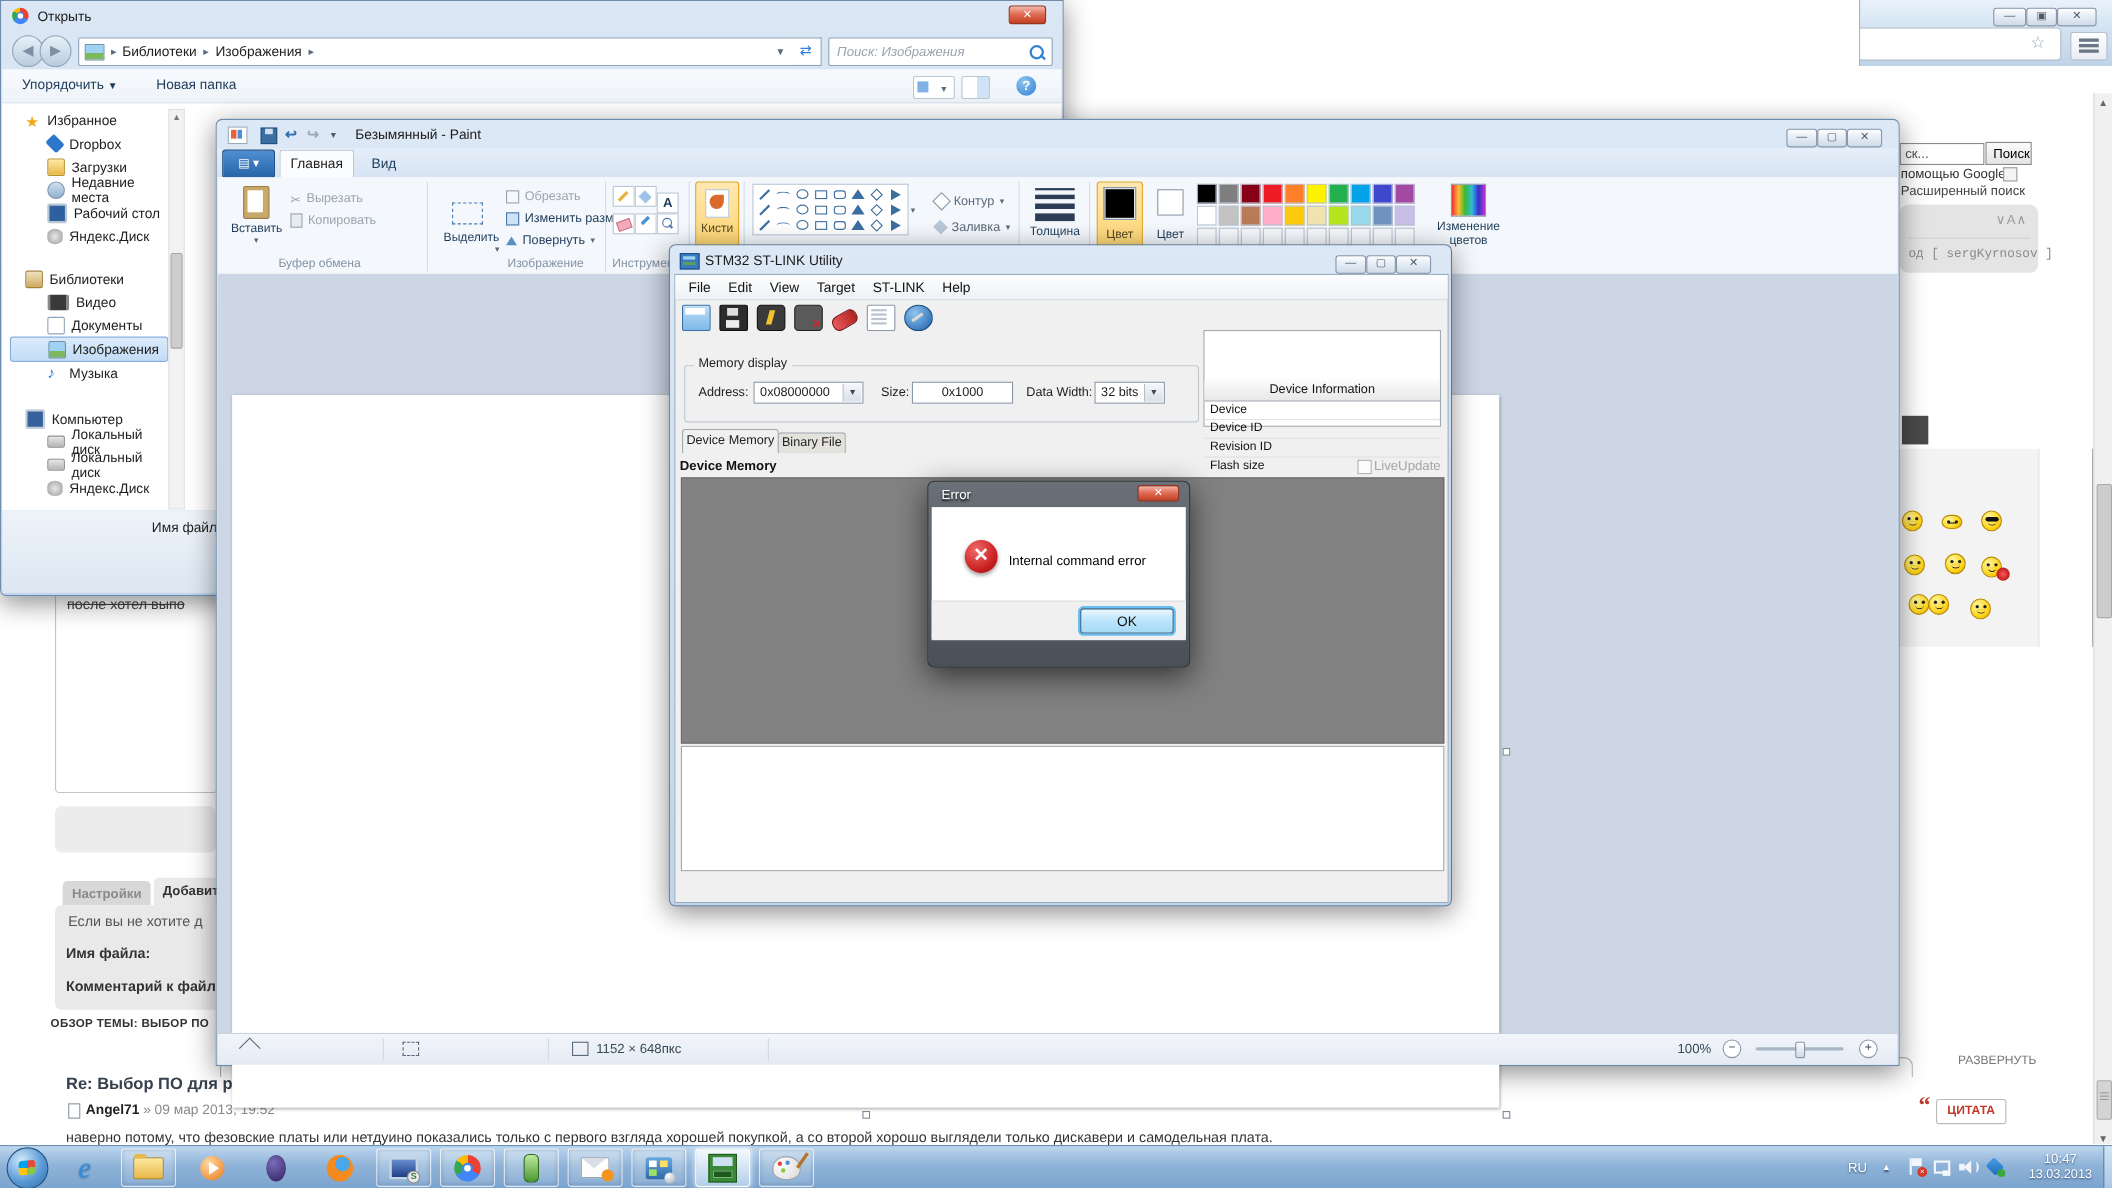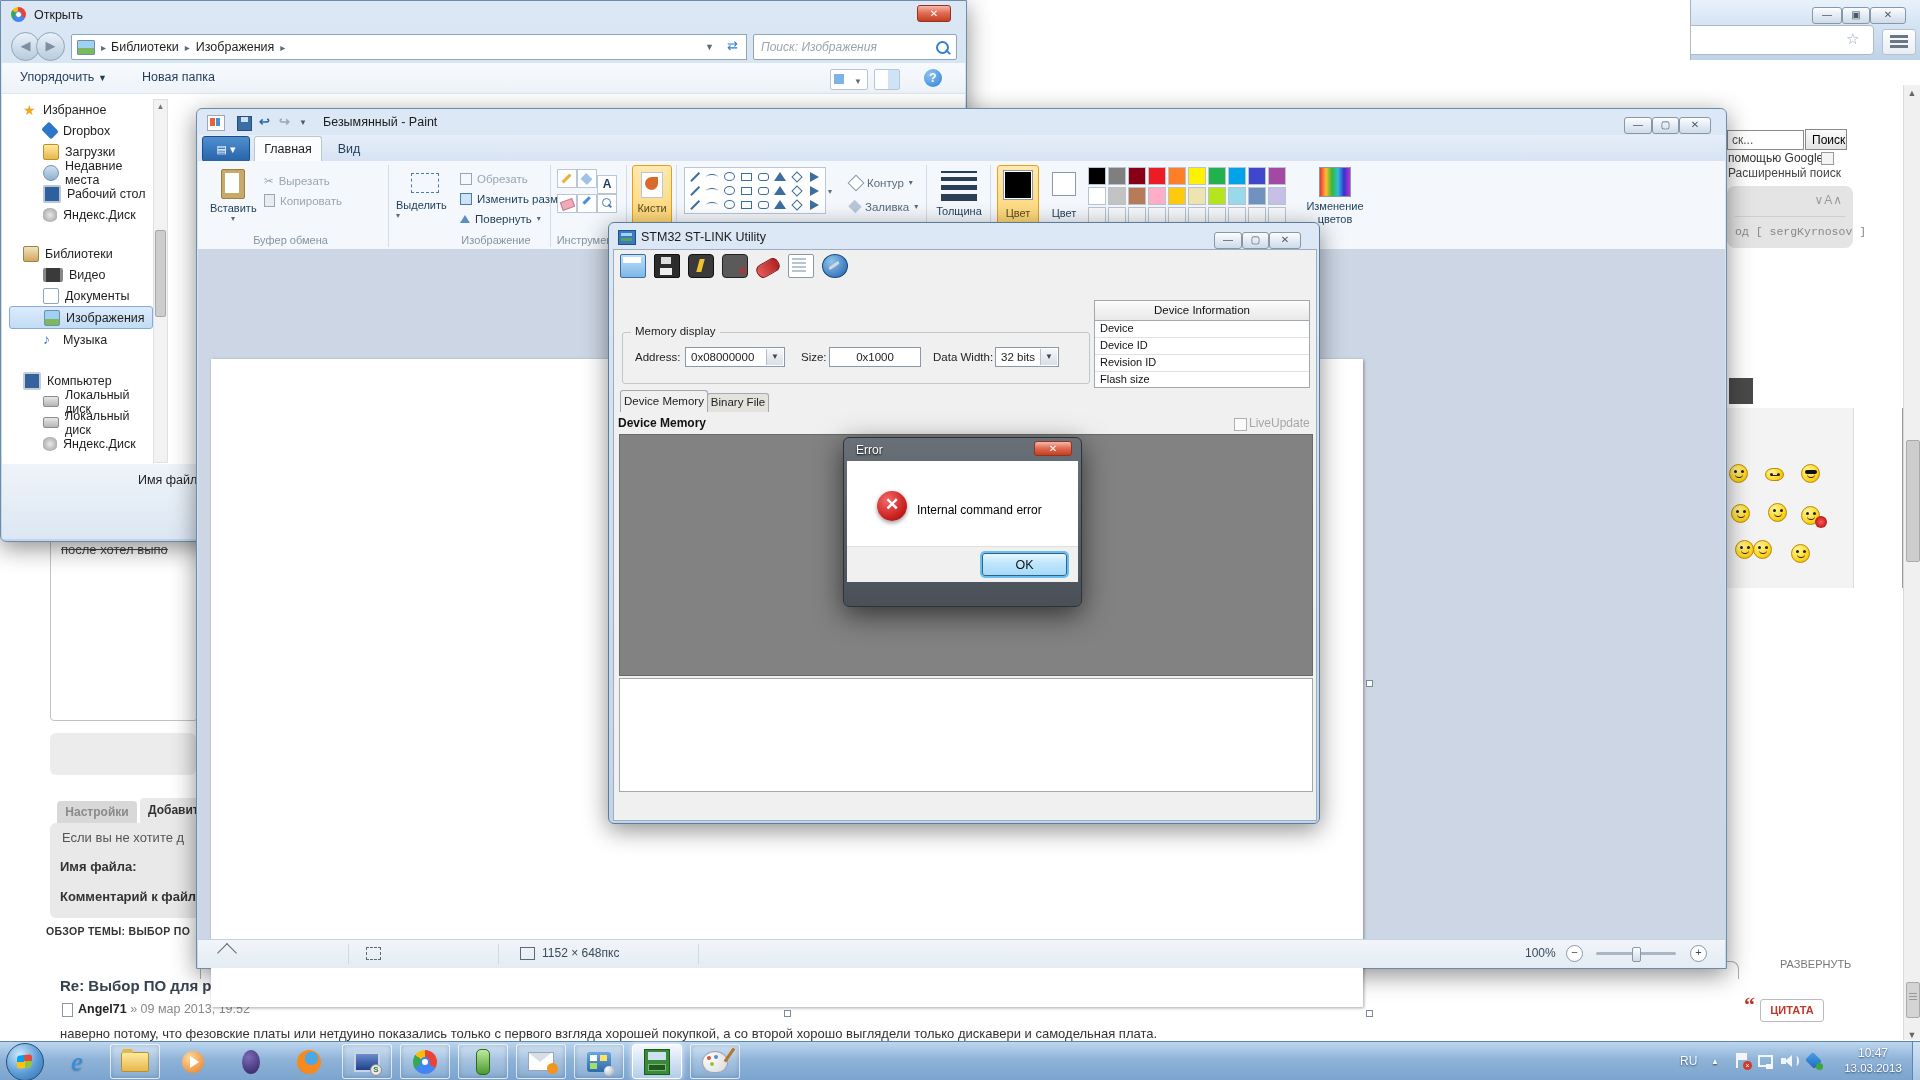--- a/index.html
+++ b/index.html
@@ -299,21 +299,21 @@
           <span style="color:#9aa5b1;">✂</span>
           <span>Вырезать</span>
         </div>
       <div class="rb-small dis abs" style="left:66px;top:30px;">
           <span style="width:9px;height:11px;border:1px solid #9aa5b1;background:#e8ecf0;display:inline-block;"></span>
           <span>Копировать</span>
         </div>
       <div class="grp-label abs" style="left:0;width:185px;">Буфер обмена</div>
       <div class="vsep" style="left:190px;"></div>
 
-      <div class="abs" style="left:198px;top:6px;width:58px;height:64px;text-align:left;">
+      <div class="abs" style="left:198px;top:17px;width:58px;height:64px;text-align:right;">
         <div style="margin:6px auto 0;width:26px;height:18px;border:1.5px dashed #4a7ab0;"></div>
         <div style="font-size:11px;color:#1e3c5a;margin-top:6px;">Выделить</div>
         <div style="font-size:8px;color:#5a6b7d;">▾</div>
       </div>
       <div class="rb-small dis abs" style="left:262px;top:8px;">
           <span style="width:10px;height:10px;border:1px solid #9aa5b1;display:inline-block;"></span>
           <span>Обрезать</span>
         </div>
       <div class="rb-small abs" style="left:262px;top:28px;">
           <span style="width:10px;height:10px;border:1px solid #4a7ab0;background:#cfe3f7;display:inline-block;"></span>
@@ -517,20 +517,28 @@
         <i style="position:absolute;left:2px;top:2px;width:11px;height:3px;background:#9fd2f2;"></i>
         <i style="position:absolute;left:2px;top:7px;width:11px;height:3px;background:#5aa05a;"></i>
       </div>
     <div class="abs nowrap" style="left:32px;top:7px;font-size:12.5px;color:#1b1b1b;">STM32 ST-LINK Utility</div>
     <div class="abs" style="left:605px;top:6px;">
       <span class="capbtn" style="width:28px;">—</span><span class="capbtn" style="width:27px;">▢</span><span class="capbtn" style="width:32px;">✕</span>
     </div>
 
     <div class="abs" style="left:4px;top:26px;width:702px;height:570px;background:#f0f0f0;border:1px solid #98aec4;">
 
+      <div style="height:22px;background:linear-gradient(#fdfdfd,#eef1f5);border-bottom:1px solid #d8dde3;display:flex;align-items:center;padding-left:4px;">
+        <span class="menu-item">File</span>
+        <span class="menu-item">Edit</span>
+        <span class="menu-item">View</span>
+        <span class="menu-item">Target</span>
+        <span class="menu-item">ST-LINK</span>
+        <span class="menu-item">Help</span>
+      </div>
 
       <div style="height:32px;display:flex;align-items:center;gap:8px;padding-left:6px;">
         <span class="tool-ic" style="background:linear-gradient(#bfe0f7,#7db8e8);border:1px solid #3a6ea5;">
             <i style="position:absolute;left:2px;top:2px;width:18px;height:6px;background:#fff;"></i>
           </span>
         <span class="tool-ic" style="background:#2c2c2c;border:1px solid #111;">
             <i style="position:absolute;left:6px;top:2px;width:10px;height:7px;background:#ddd;"></i>
             <i style="position:absolute;left:5px;bottom:2px;width:12px;height:7px;background:#eee;"></i>
           </span>
         <span class="tool-ic" style="background:#3a3a3a;border:1px solid #111;border-radius:4px;">
@@ -552,21 +560,21 @@
         <span class="abs nowrap" style="left:8px;top:-8px;background:#f0f0f0;padding:0 4px;font-size:11.5px;color:#222;">Memory display</span>
         <span class="abs nowrap" style="left:12px;top:18px;font-size:11.5px;">Address:</span>
         <span class="abs" style="left:62px;top:14px;width:100px;height:20px;background:#fff;border:1px solid #8a98a8;font-size:11.5px;line-height:19px;padding-left:5px;box-sizing:border-box;"><span>0x08000000</span><i style="position:absolute;right:1px;top:1px;width:16px;height:16px;background:linear-gradient(#f5f7fa,#d8dfe8);border-left:1px solid #b5bfca;font-style:normal;font-size:8px;color:#444;text-align:center;line-height:16px;">▼</i></span>
         <span class="abs nowrap" style="left:178px;top:18px;font-size:11.5px;">Size:</span>
         <span class="abs" style="left:206px;top:14px;width:92px;height:20px;background:#fff;border:1px solid #8a98a8;font-size:11.5px;line-height:19px;text-align:center;box-sizing:border-box;">0x1000</span>
         <span class="abs nowrap" style="left:310px;top:18px;font-size:11.5px;">Data Width:</span>
         <span class="abs" style="left:372px;top:14px;width:64px;height:20px;background:#fff;border:1px solid #8a98a8;font-size:11.5px;line-height:19px;padding-left:5px;box-sizing:border-box;"><span>32 bits</span><i style="position:absolute;right:1px;top:1px;width:16px;height:16px;background:linear-gradient(#f5f7fa,#d8dfe8);border-left:1px solid #b5bfca;font-style:normal;font-size:8px;color:#444;text-align:center;line-height:16px;">▼</i></span>
       </div>
 
       <div class="abs" style="left:480px;top:50px;width:214px;height:86px;background:#fff;border:1px solid #a0a8b0;">
-        <div style="height:19px;background:linear-gradient(#fcfcfc,#e8e8e8);border-bottom:1px solid #a0a8b0;text-align:center;font-size:11.5px;line-height:18px;color:#111;">Device Information</div>
+        <div style="height:19px;background:linear-gradient(#fcfcfc,#e8e8e8);border-bottom:1px solid #a0a8b0;text-align:center;font-size:11.5px;line-height:18px;color:#111;margin-top:44px;">Device Information</div>
         <div class="dev-row" style="border-top:none;">Device</div>
         <div class="dev-row">Device ID</div>
         <div class="dev-row">Revision ID</div>
         <div class="dev-row">Flash size</div>
       </div>
 
       <div class="abs" style="left:6px;top:140px;width:86px;height:21px;background:#f0f0f0;border:1px solid #a0a8b0;border-bottom:none;border-radius:3px 3px 0 0;text-align:center;font-size:11.5px;line-height:20px;z-index:2;">Device Memory</div>
       <div class="abs" style="left:93px;top:143px;width:60px;height:18px;background:#e4e2dd;border:1px solid #a0a8b0;border-bottom:none;border-radius:3px 3px 0 0;text-align:center;font-size:11.5px;line-height:17px;">Binary File</div>
       <div class="abs nowrap" style="left:4px;top:166px;font-size:12px;font-weight:bold;color:#111;">Device Memory</div>
       <div class="abs" style="left:620px;top:168px;width:11px;height:11px;border:1px solid #b0b0b0;background:#fbfbfb;"></div>

